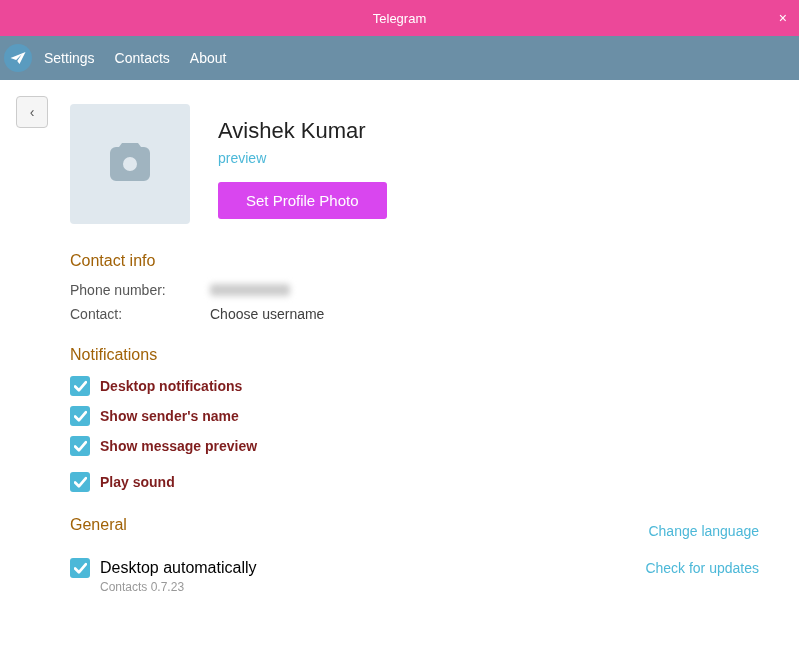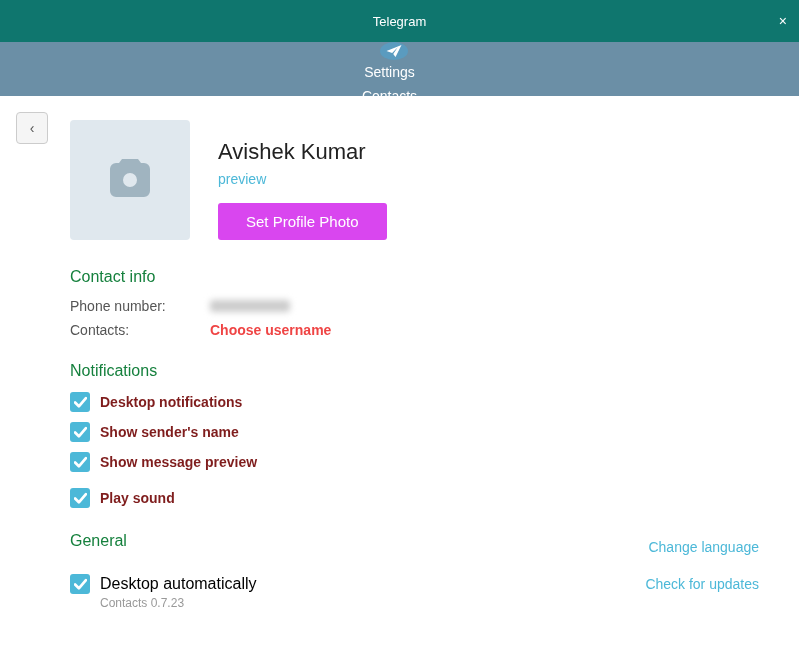--- a/index.html
+++ b/index.html
@@ -8,25 +8,25 @@
       background: #fff;
       width: 799px;
       height: 648px;
       overflow: hidden;
       display: flex;
       flex-direction: column;
     }
 
     
     .title-bar {
-      background: #0f766e;
-      display: flex;
-      align-items: center;
-      justify-content: center;
-      height: 42px;
+      background: #ec4899;
+      display: flex;
+      align-items: center;
+      justify-content: center;
+      height: 36px;
       position: relative;
       flex-shrink: 0;
     }
     .title-bar-title {
       color: #fff;
       font-size: 13px;
     }
     .title-bar-close {
       position: absolute;
       right: 12px;
@@ -36,24 +36,23 @@
       background: none;
       border: none;
       line-height: 1;
     }
 
     
     .menu-bar {
       background: #6b8fa6;
       display: flex;
       align-items: center;
-      height: 54px;
+      height: 44px;
       padding: 0 4px;
       flex-shrink: 0;
-      flex-direction: column;
     }
     .menu-logo {
       width: 28px;
       height: 28px;
       background: #5a9bbf;
       border-radius: 50%;
       display: flex;
       align-items: center;
       justify-content: center;
       margin-right: 12px;
@@ -102,21 +101,21 @@
     
     .main {
       flex: 1;
       padding: 16px 40px 16px 0;
       overflow-y: auto;
     }
 
     
     .profile-section {
       display: flex;
-      align-items: flex-end;
+      align-items: center;
       margin-bottom: 28px;
       margin-top: 8px;
     }
     .avatar-box {
       width: 120px;
       height: 120px;
       background: #e0e8ee;
       border-radius: 4px;
       display: flex;
       align-items: center;
@@ -154,42 +153,41 @@
       font-size: 15px;
       border-radius: 3px;
       cursor: pointer;
       white-space: nowrap;
     }
 
     
     .section-title {
       font-size: 16px;
       font-weight: 500;
-      color: #15803d;
+      color: #a16207;
       margin-bottom: 12px;
     }
     .contact-table {
       margin-bottom: 24px;
     }
     .contact-row {
       display: flex;
       align-items: center;
       margin-bottom: 8px;
       font-size: 14px;
     }
     .contact-label {
       color: #555;
       width: 140px;
       flex-shrink: 0;
     }
     .contact-link {
-      color: #ef4444;
+      color: #404040;
       cursor: pointer;
       text-decoration: none;
-      font-weight: bold;
     }
     .phone-blur {
       display: inline-block;
       background: #ccc;
       border-radius: 3px;
       height: 12px;
       width: 80px;
       filter: blur(3px);
       vertical-align: middle;
     }
@@ -307,21 +305,21 @@
       </div>
     </div>
 
     <div class="contact-table">
       <div class="section-title">Contact info</div>
       <div class="contact-row">
         <span class="contact-label">Phone number:</span>
         <span class="phone-blur"></span>
       </div>
       <div class="contact-row">
-        <span class="contact-label">Contacts:</span>
+        <span class="contact-label">Contact:</span>
         <a class="contact-link">Choose username</a>
       </div>
     </div>
 
     <div class="notifications-section">
       <div class="section-title">Notifications</div>
 
       <div class="checkbox-row">
         <div class="custom-checkbox">
           <svg viewBox="0 0 12 10">

